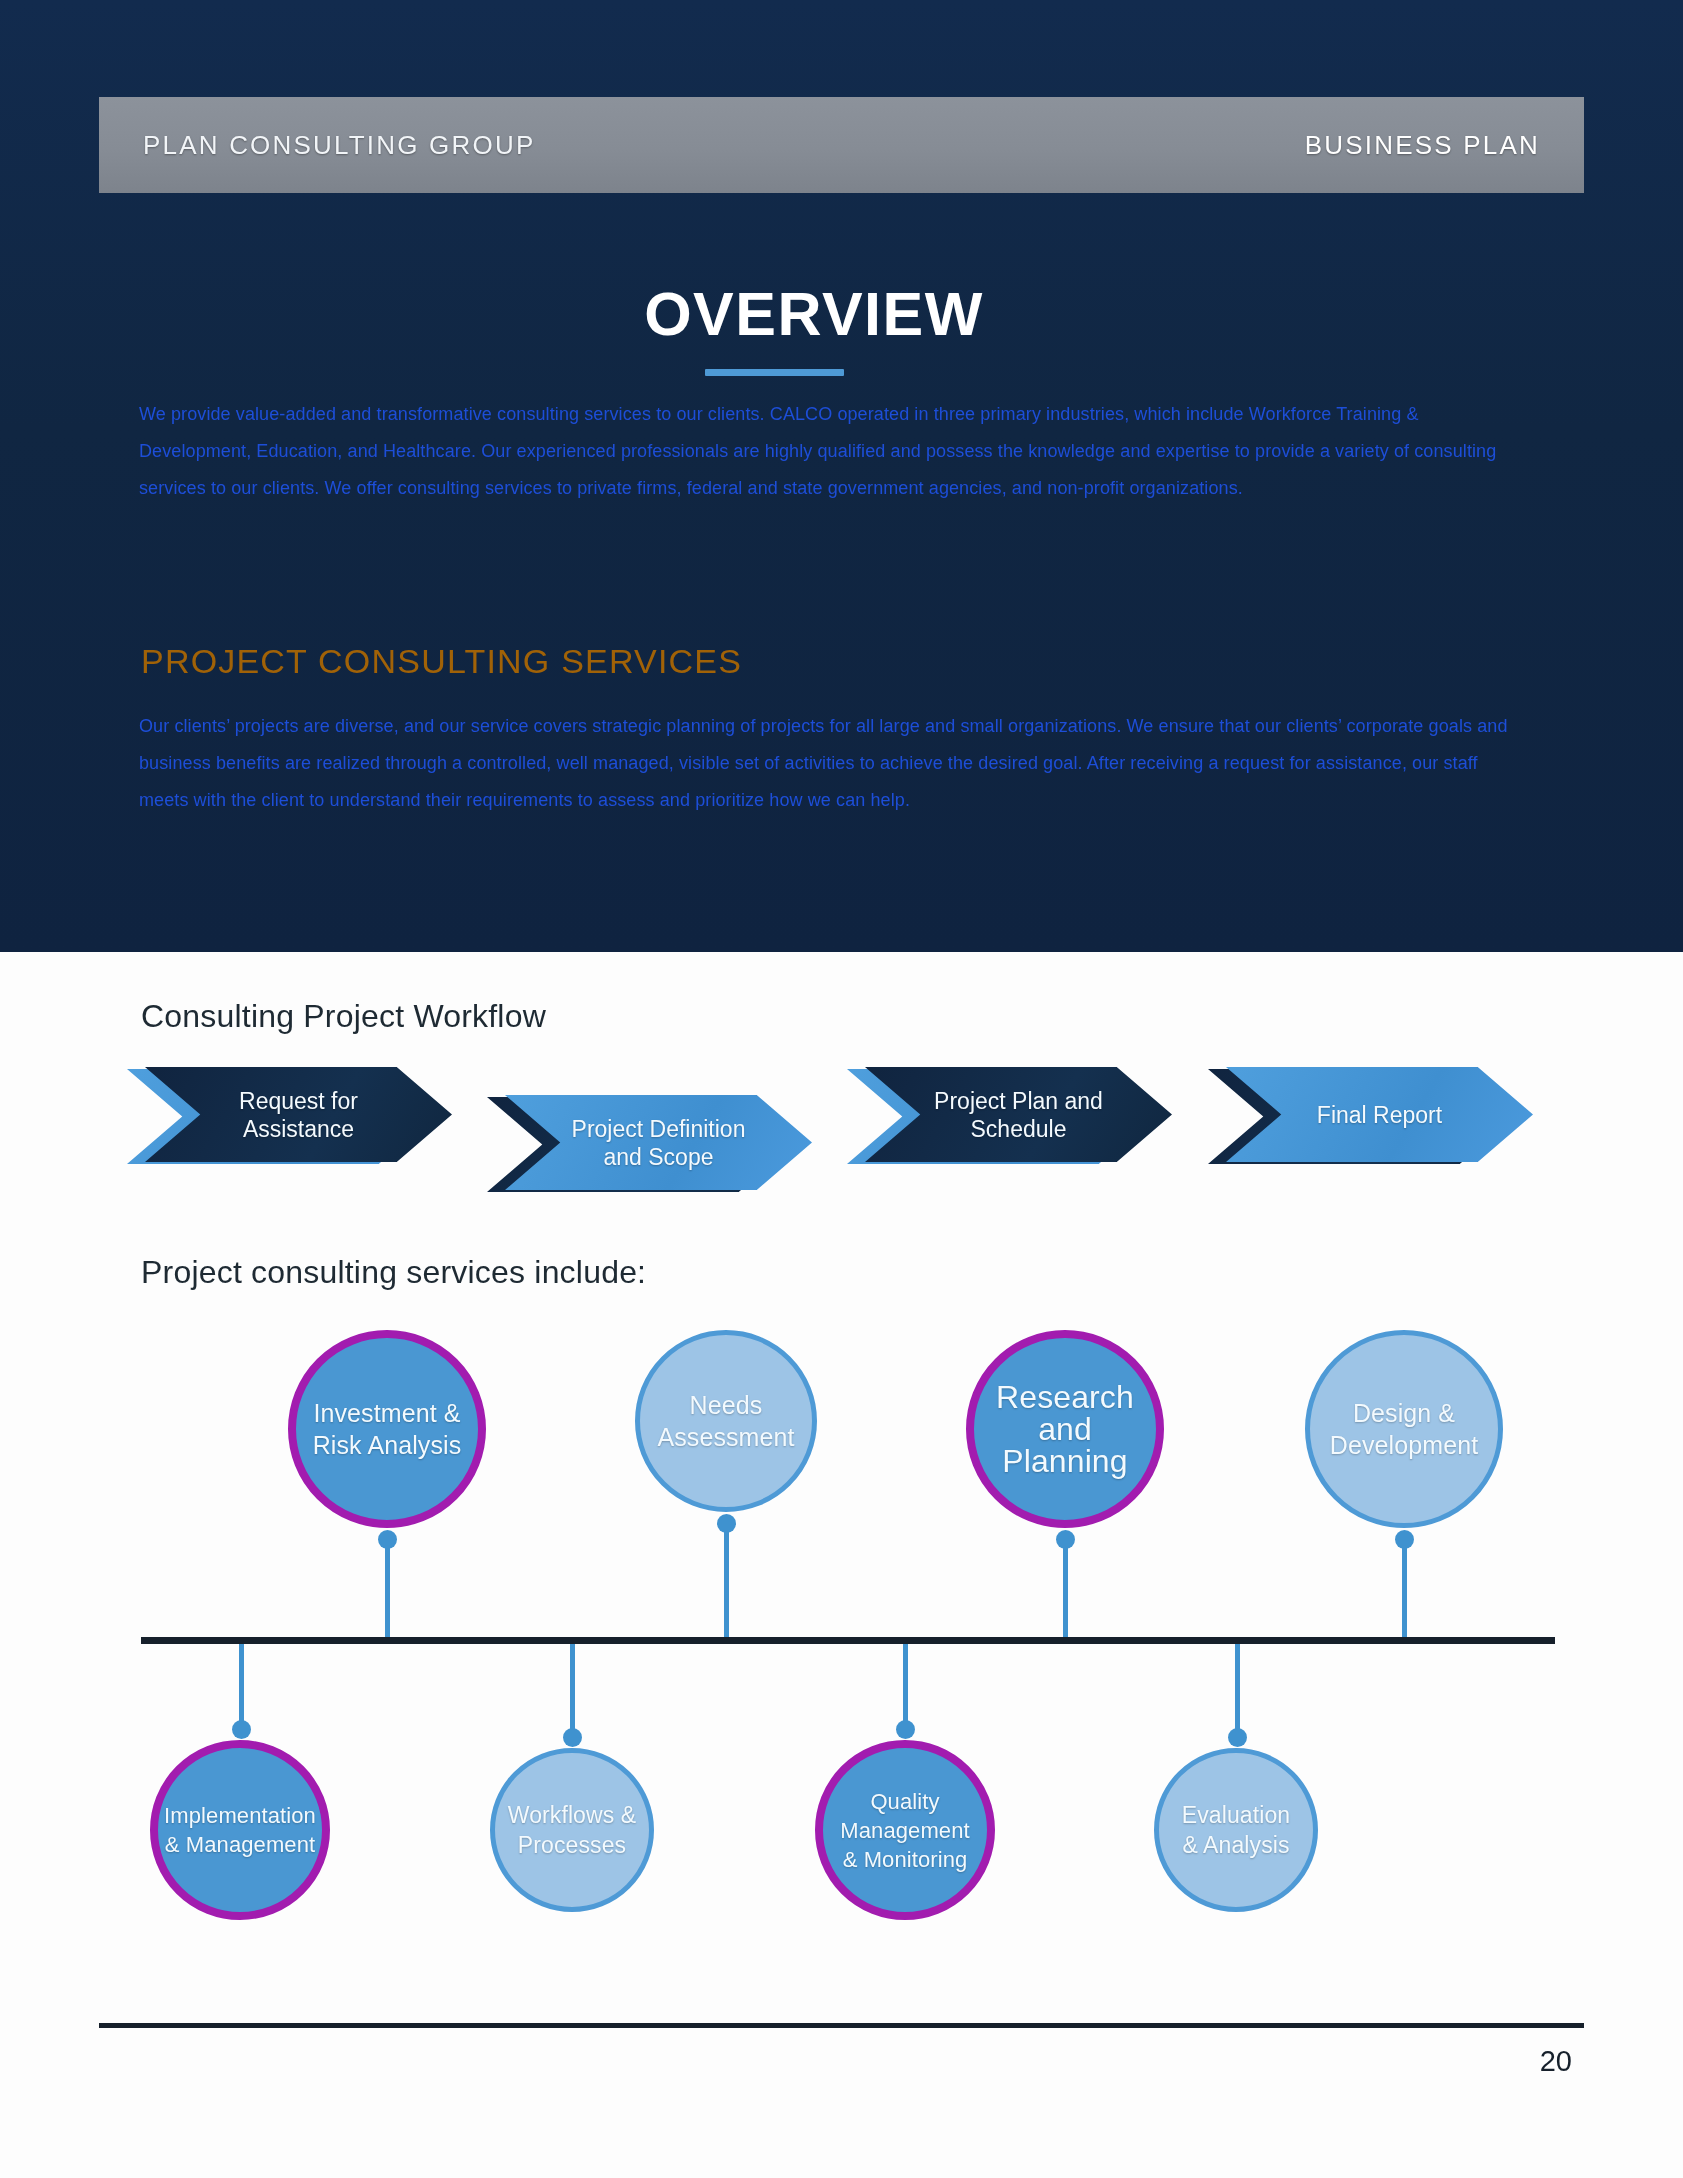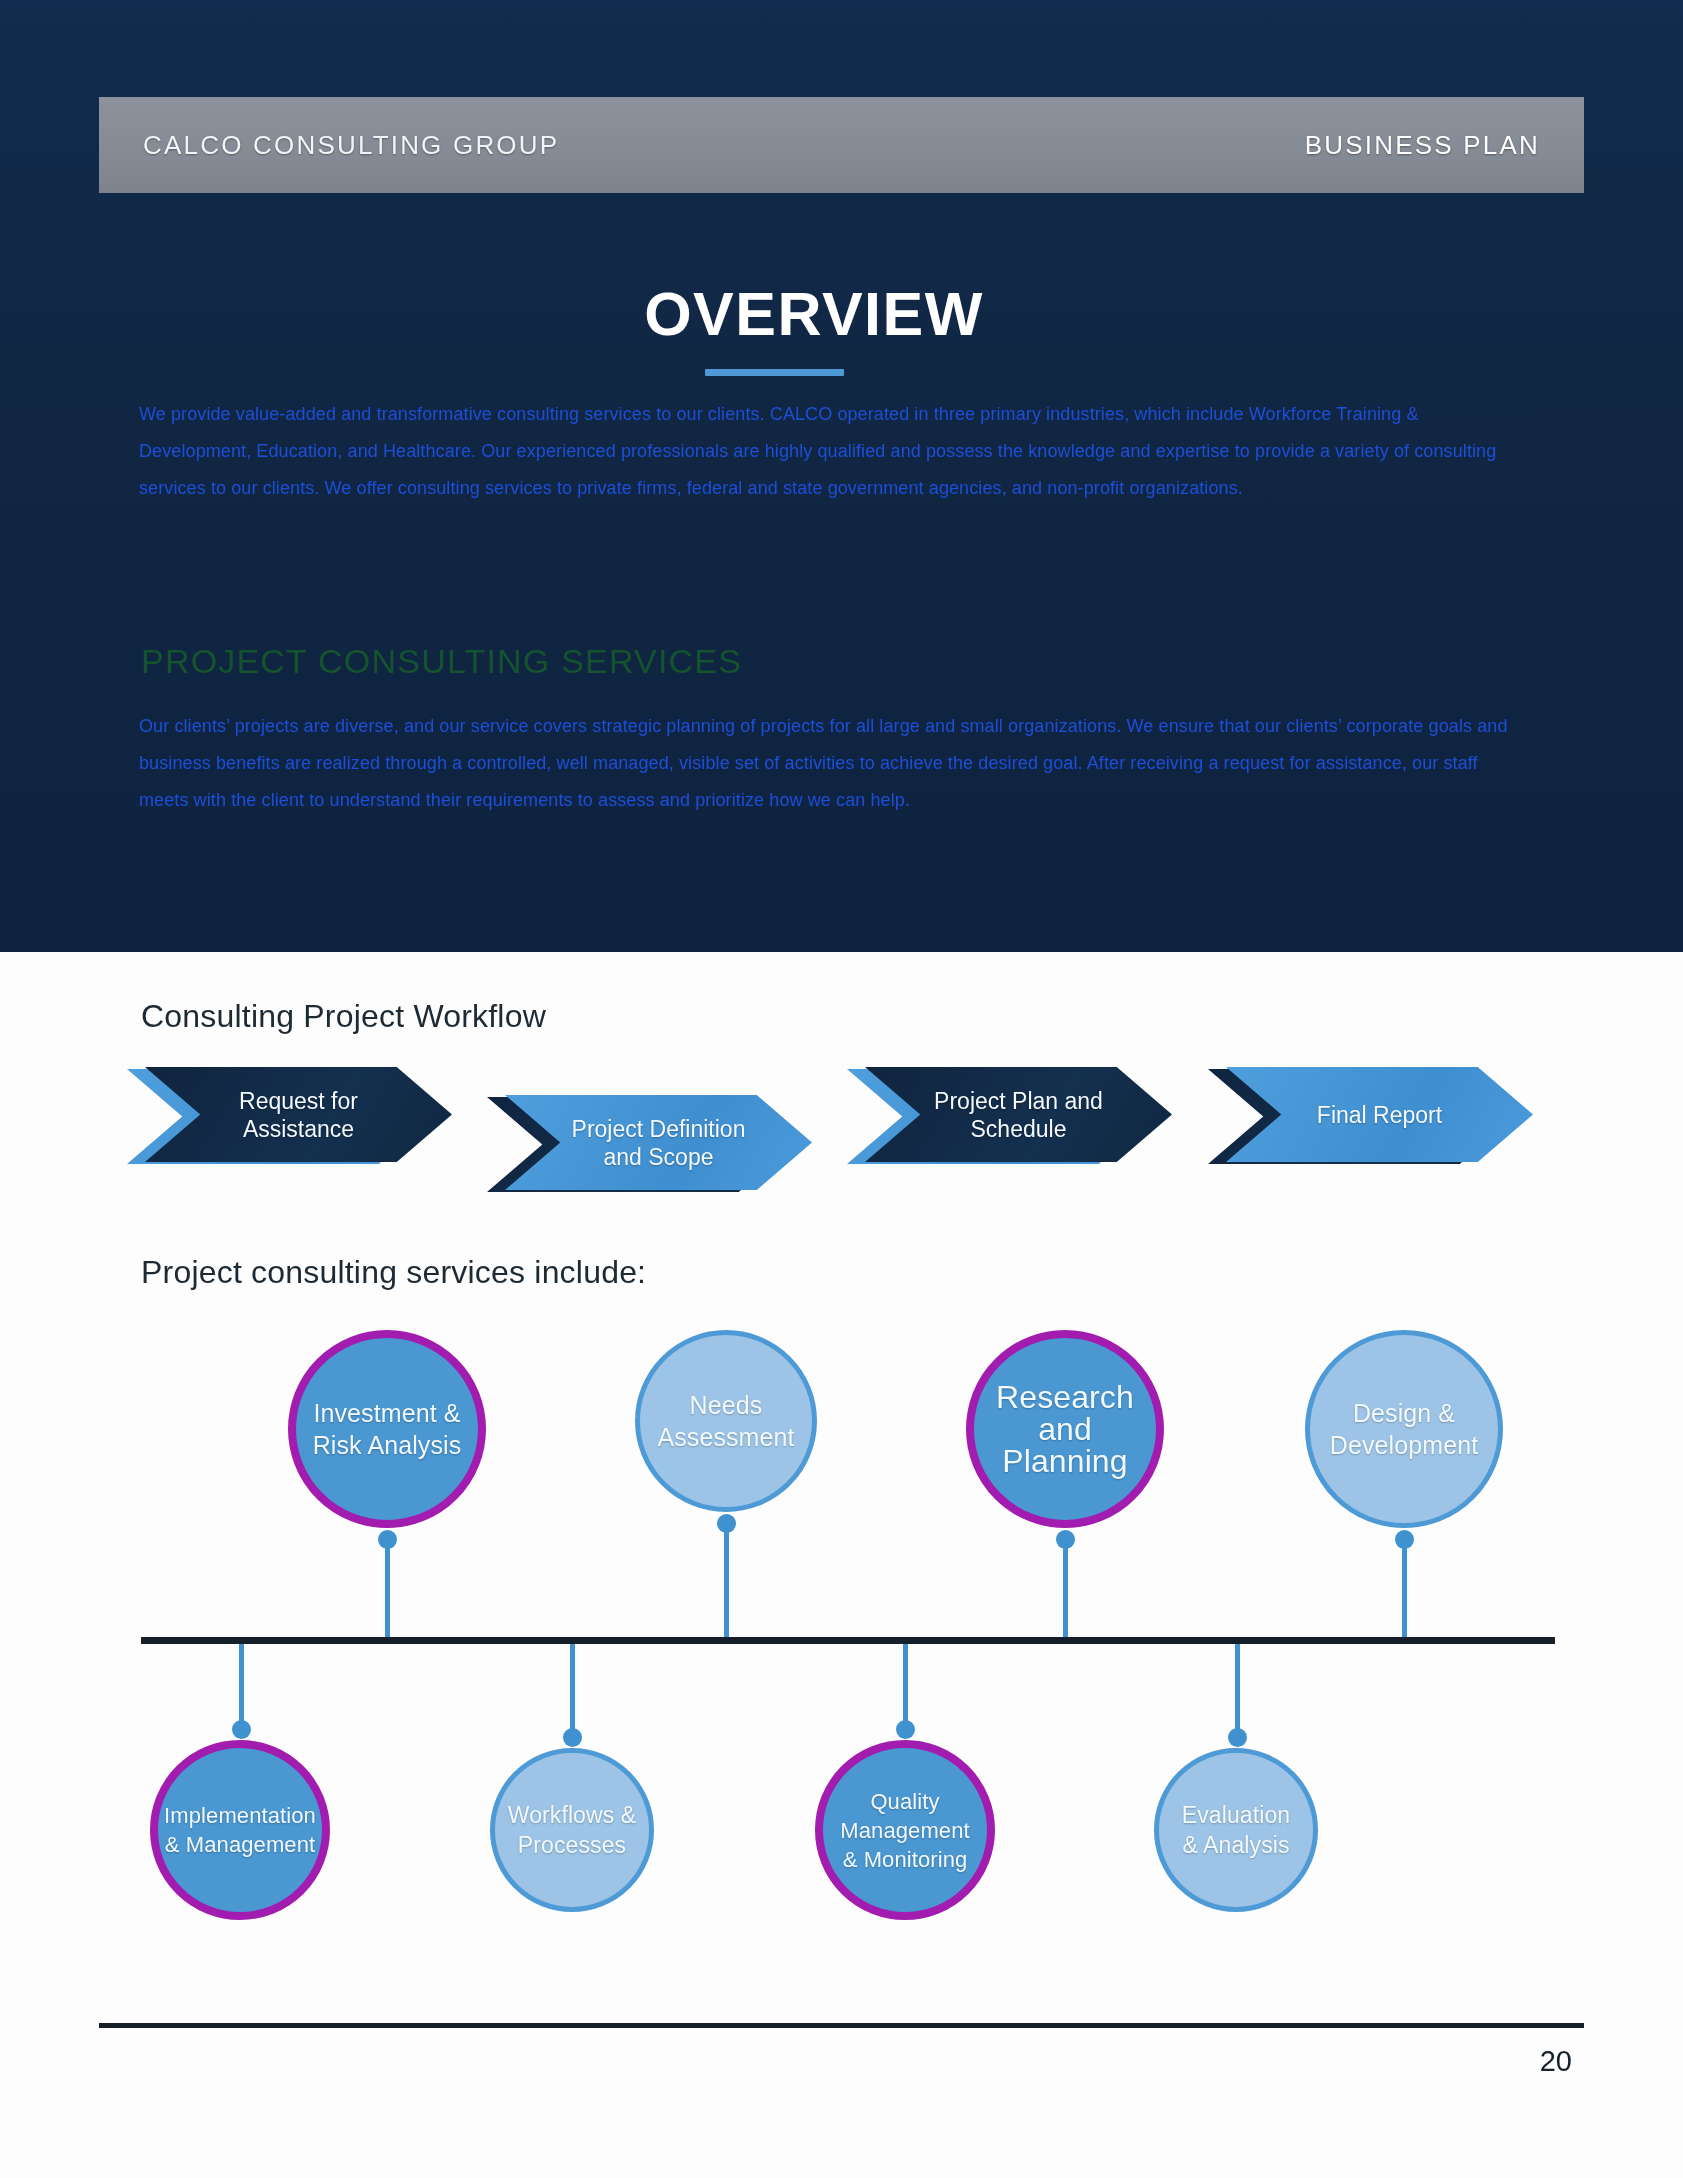--- a/index.html
+++ b/index.html
@@ -50,21 +50,21 @@
   
   .copy{
     position:absolute;left:139px;width:1374px;
     color:#1d4ed8;font-size:18px;line-height:37px;font-weight:400;
     letter-spacing:0.1px;
   }
   #para1{top:396px;}
   #para2{top:708px;}
   .subhead{
     position:absolute;left:141px;top:642px;
-    color:#14532d;font-size:34px;letter-spacing:1.2px;font-weight:400;
+    color:#a16207;font-size:34px;letter-spacing:1.2px;font-weight:400;
   }
 
   
   .lightsec{position:absolute;left:0;top:952px;width:1683px;height:1226px;background:#fdfdfd;}
 
   .sec-label{
     position:absolute;color:#1e2a33;font-size:32px;font-weight:400;letter-spacing:0.2px;
   }
   #label-workflow{left:141px;top:998px;}
   #label-services{left:141px;top:1254px;}
@@ -112,21 +112,21 @@
   .page-num{position:absolute;right:111px;top:2045px;color:#16202b;font-size:29px;}
 </style>
 </head>
 <body>
 
 <div id="page">
 
   <div class="hero"></div>
 
   <div class="headerbar">
-    <span class="brand">CALCO CONSULTING GROUP</span>
+    <span class="brand">PLAN CONSULTING GROUP</span>
     <span class="docname">BUSINESS  PLAN</span>
   </div>
 
   <div class="page-title">OVERVIEW</div>
   <div class="title-rule"></div>
 
   <div class="copy" id="para1">We provide value-added and transformative consulting services to our clients. CALCO operated in three primary industries, which include Workforce Training &amp; Development, Education, and Healthcare. Our experienced professionals are highly qualified and possess the knowledge and expertise to provide a variety of consulting services to our clients. We offer consulting services to private firms, federal and state government agencies, and non-profit organizations.</div>
   <div class="subhead">PROJECT CONSULTING SERVICES</div>
   <div class="copy" id="para2">Our clients’ projects are diverse, and our service covers strategic planning of projects for all large and small organizations. We ensure that our clients’ corporate goals and business benefits are realized through a controlled, well managed, visible set of activities to achieve the desired goal. After receiving a request for assistance, our staff meets with the client to understand their requirements to assess and prioritize how we can help.</div>
 

